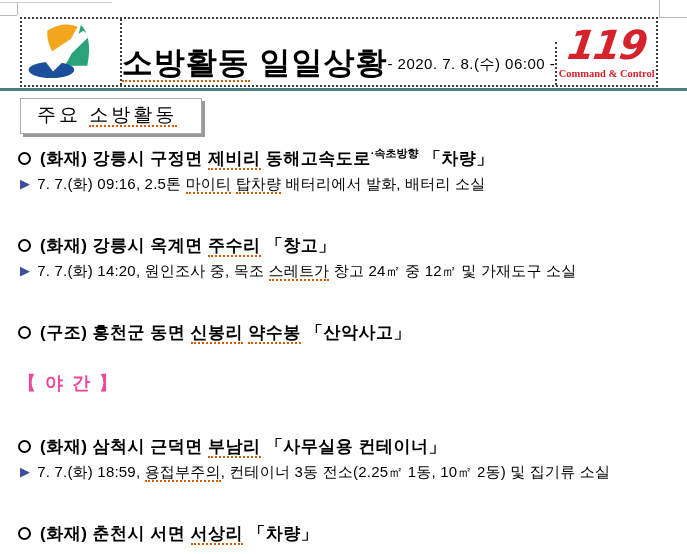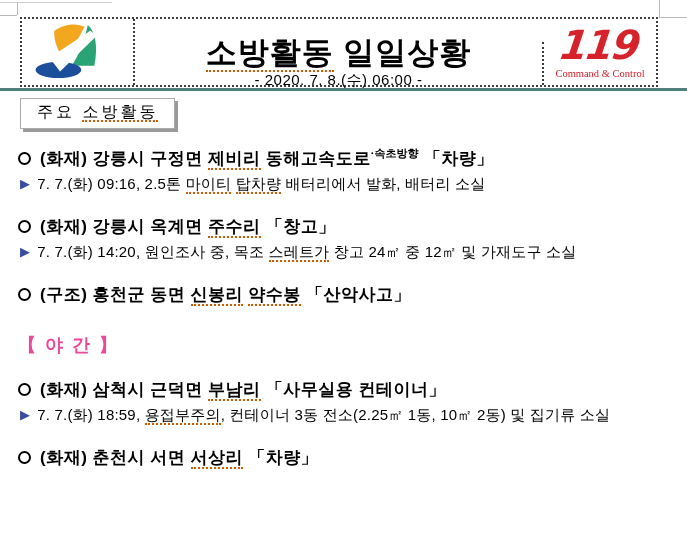--- a/index.html
+++ b/index.html
@@ -22,63 +22,63 @@
   .mark-tr-h       { left: 659px; top: 17px; width: 28px; height: 1px; }
 
   
   .banner {
     position: absolute; left: 20px; top: 17px; width: 638px; height: 70px;
     border: 2px dotted #3c3c3c;
     display: flex; align-items: stretch; background: #fff;
   }
   .banner-cell { display: flex; align-items: center; justify-content: center; }
   .cell-logo   { width: 113px; border-right: 2px dotted #3c3c3c; }
-  .cell-title  { flex: 1; border-right: 2px dotted #3c3c3c; flex-direction: column; margin-top: 23px; }
+  .cell-title  { flex: 1; border-right: 2px dotted #3c3c3c; flex-direction: row; margin-top: 23px; }
   .cell-119    { width: 112px; flex-direction: column; }
 
   .doc-title {
     font-size: 31px; font-weight: bold; letter-spacing: 1px;
     line-height: 1.05; white-space: nowrap;
   }
   .doc-title .sq-title { border-bottom: 2px dotted #d45a00; }
   .doc-date {
     font-family: Liberation Sans, sans-serif;
     font-size: 15px; letter-spacing: 0.5px; margin-top: 2px; white-space: nowrap;
   }
 
   .logo119-number {
     color: #d6222a; font-weight: bold; font-style: italic;
     font-size: 40px; line-height: 1; letter-spacing: -2px;
     transform: skewX(-8deg);
     font-family: "DejaVu Sans", sans-serif;
   }
   .logo119-caption {
     color: #d6222a; font-family: "Liberation Serif", serif;
-    font-size: 10.5px; font-weight: normal; margin-top: 3px; white-space: nowrap;
+    font-size: 10.5px; font-weight: bold; margin-top: 3px; white-space: nowrap;
   }
 
   .teal-rule { position: absolute; left: 0; top: 88px; width: 687px; height: 3px; background: #4d7f7f; }
 
   
   .section-box {
     position: absolute; left: 20px; top: 98px;
     border: 1px solid #aaa;
     box-shadow: 3px 3px 0 #9a9a9a;
-    padding: 3px 16px 5px 16px;
-    font-size: 16px; letter-spacing: 3px;
+    padding: 3px 24px 5px 16px;
+    font-size: 19px; letter-spacing: 3px;
     background: #fff;
   }
   .section-box .sq { border-bottom: 2px dotted #d45a00; }
 
   
   .report { position: absolute; left: 18px; top: 128px; width: 660px; }
 
   .item-title {
     font-size: 17px; font-weight: bold; letter-spacing: 0.5px;
-    margin-top: 21px; white-space: nowrap;
+    margin-top: 40px; white-space: nowrap;
   }
   .item-title.first { margin-top: 18px; }
   .circle-bullet {
     display: inline-block; width: 13px; height: 13px;
     border: 2.4px solid #000; border-radius: 50%;
     margin-right: 9px; vertical-align: -1px;
   }
   .item-detail {
     font-size: 15px; margin-top: 5px; margin-left: 2px;
     letter-spacing: 0.2px; white-space: nowrap;

